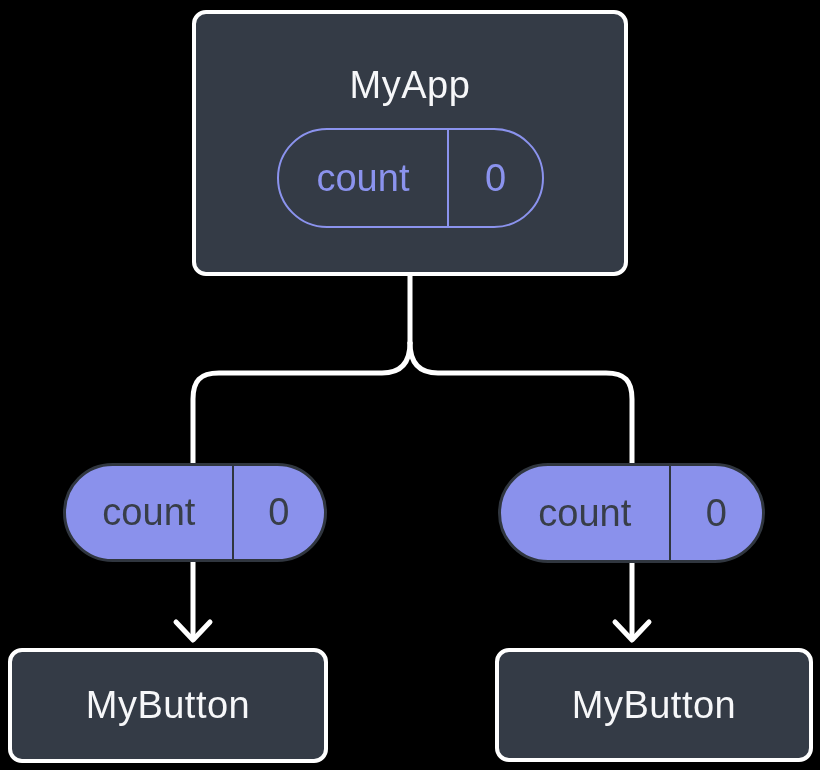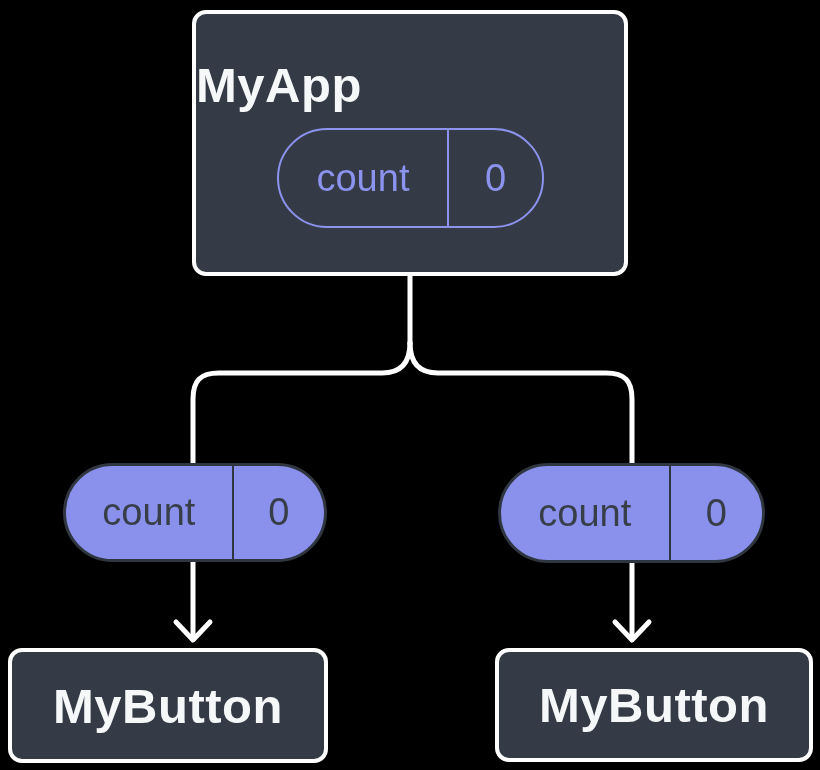--- a/index.html
+++ b/index.html
@@ -30,23 +30,23 @@
   .card{
     position:absolute;
     background:var(--card-bg);
     border:4px solid var(--card-border);
     border-radius:14px;
     box-sizing:border-box;
     z-index:2;
   }
   .card-title{
     color:var(--card-text);
-    font-size:49px;
-    font-weight:700;
-    text-align:left;
+    font-size:38px;
+    font-weight:400;
+    text-align:center;
     letter-spacing:0.5px;
   }
   .card.root{left:192px;top:10px;width:436px;height:266px;}
   .card.root .card-title{margin-top:43px;line-height:56px;}
   .card.child{display:flex;align-items:center;justify-content:center;}
   .card.child-left{left:8px;top:648px;width:320px;height:115px;}
   .card.child-right{left:495px;top:648px;width:318px;height:114px;}
 
   
   .pill{

